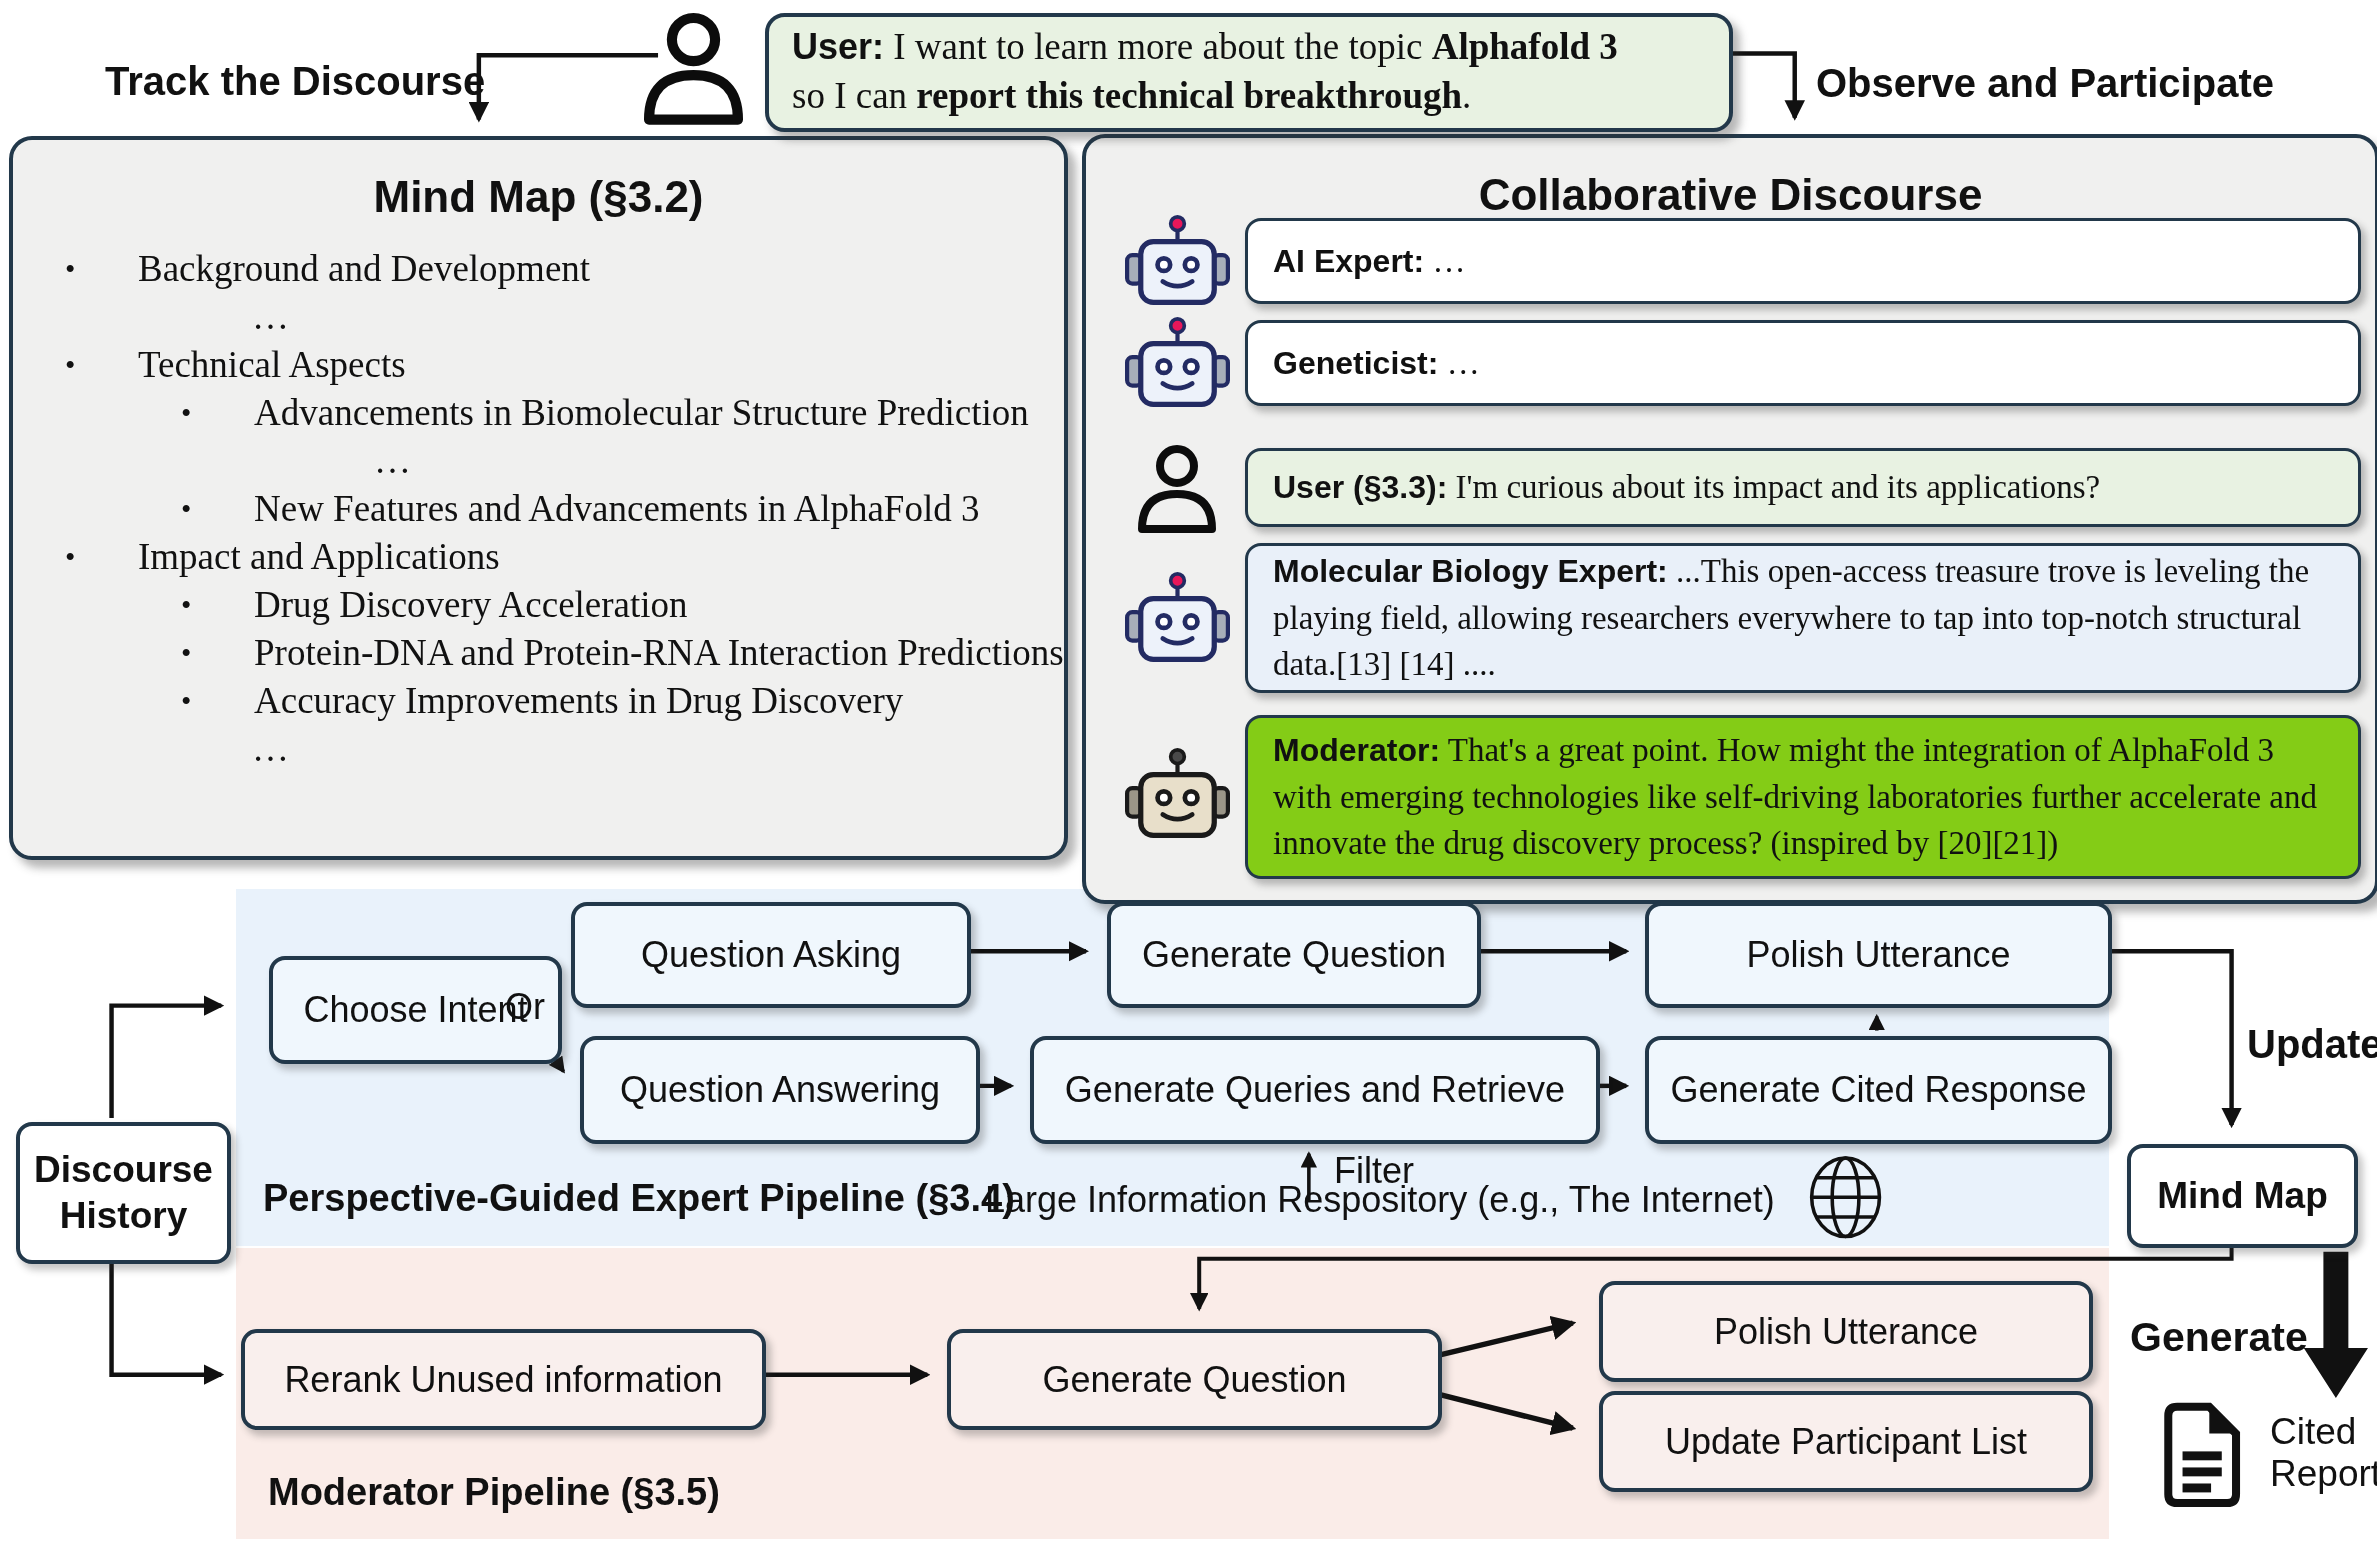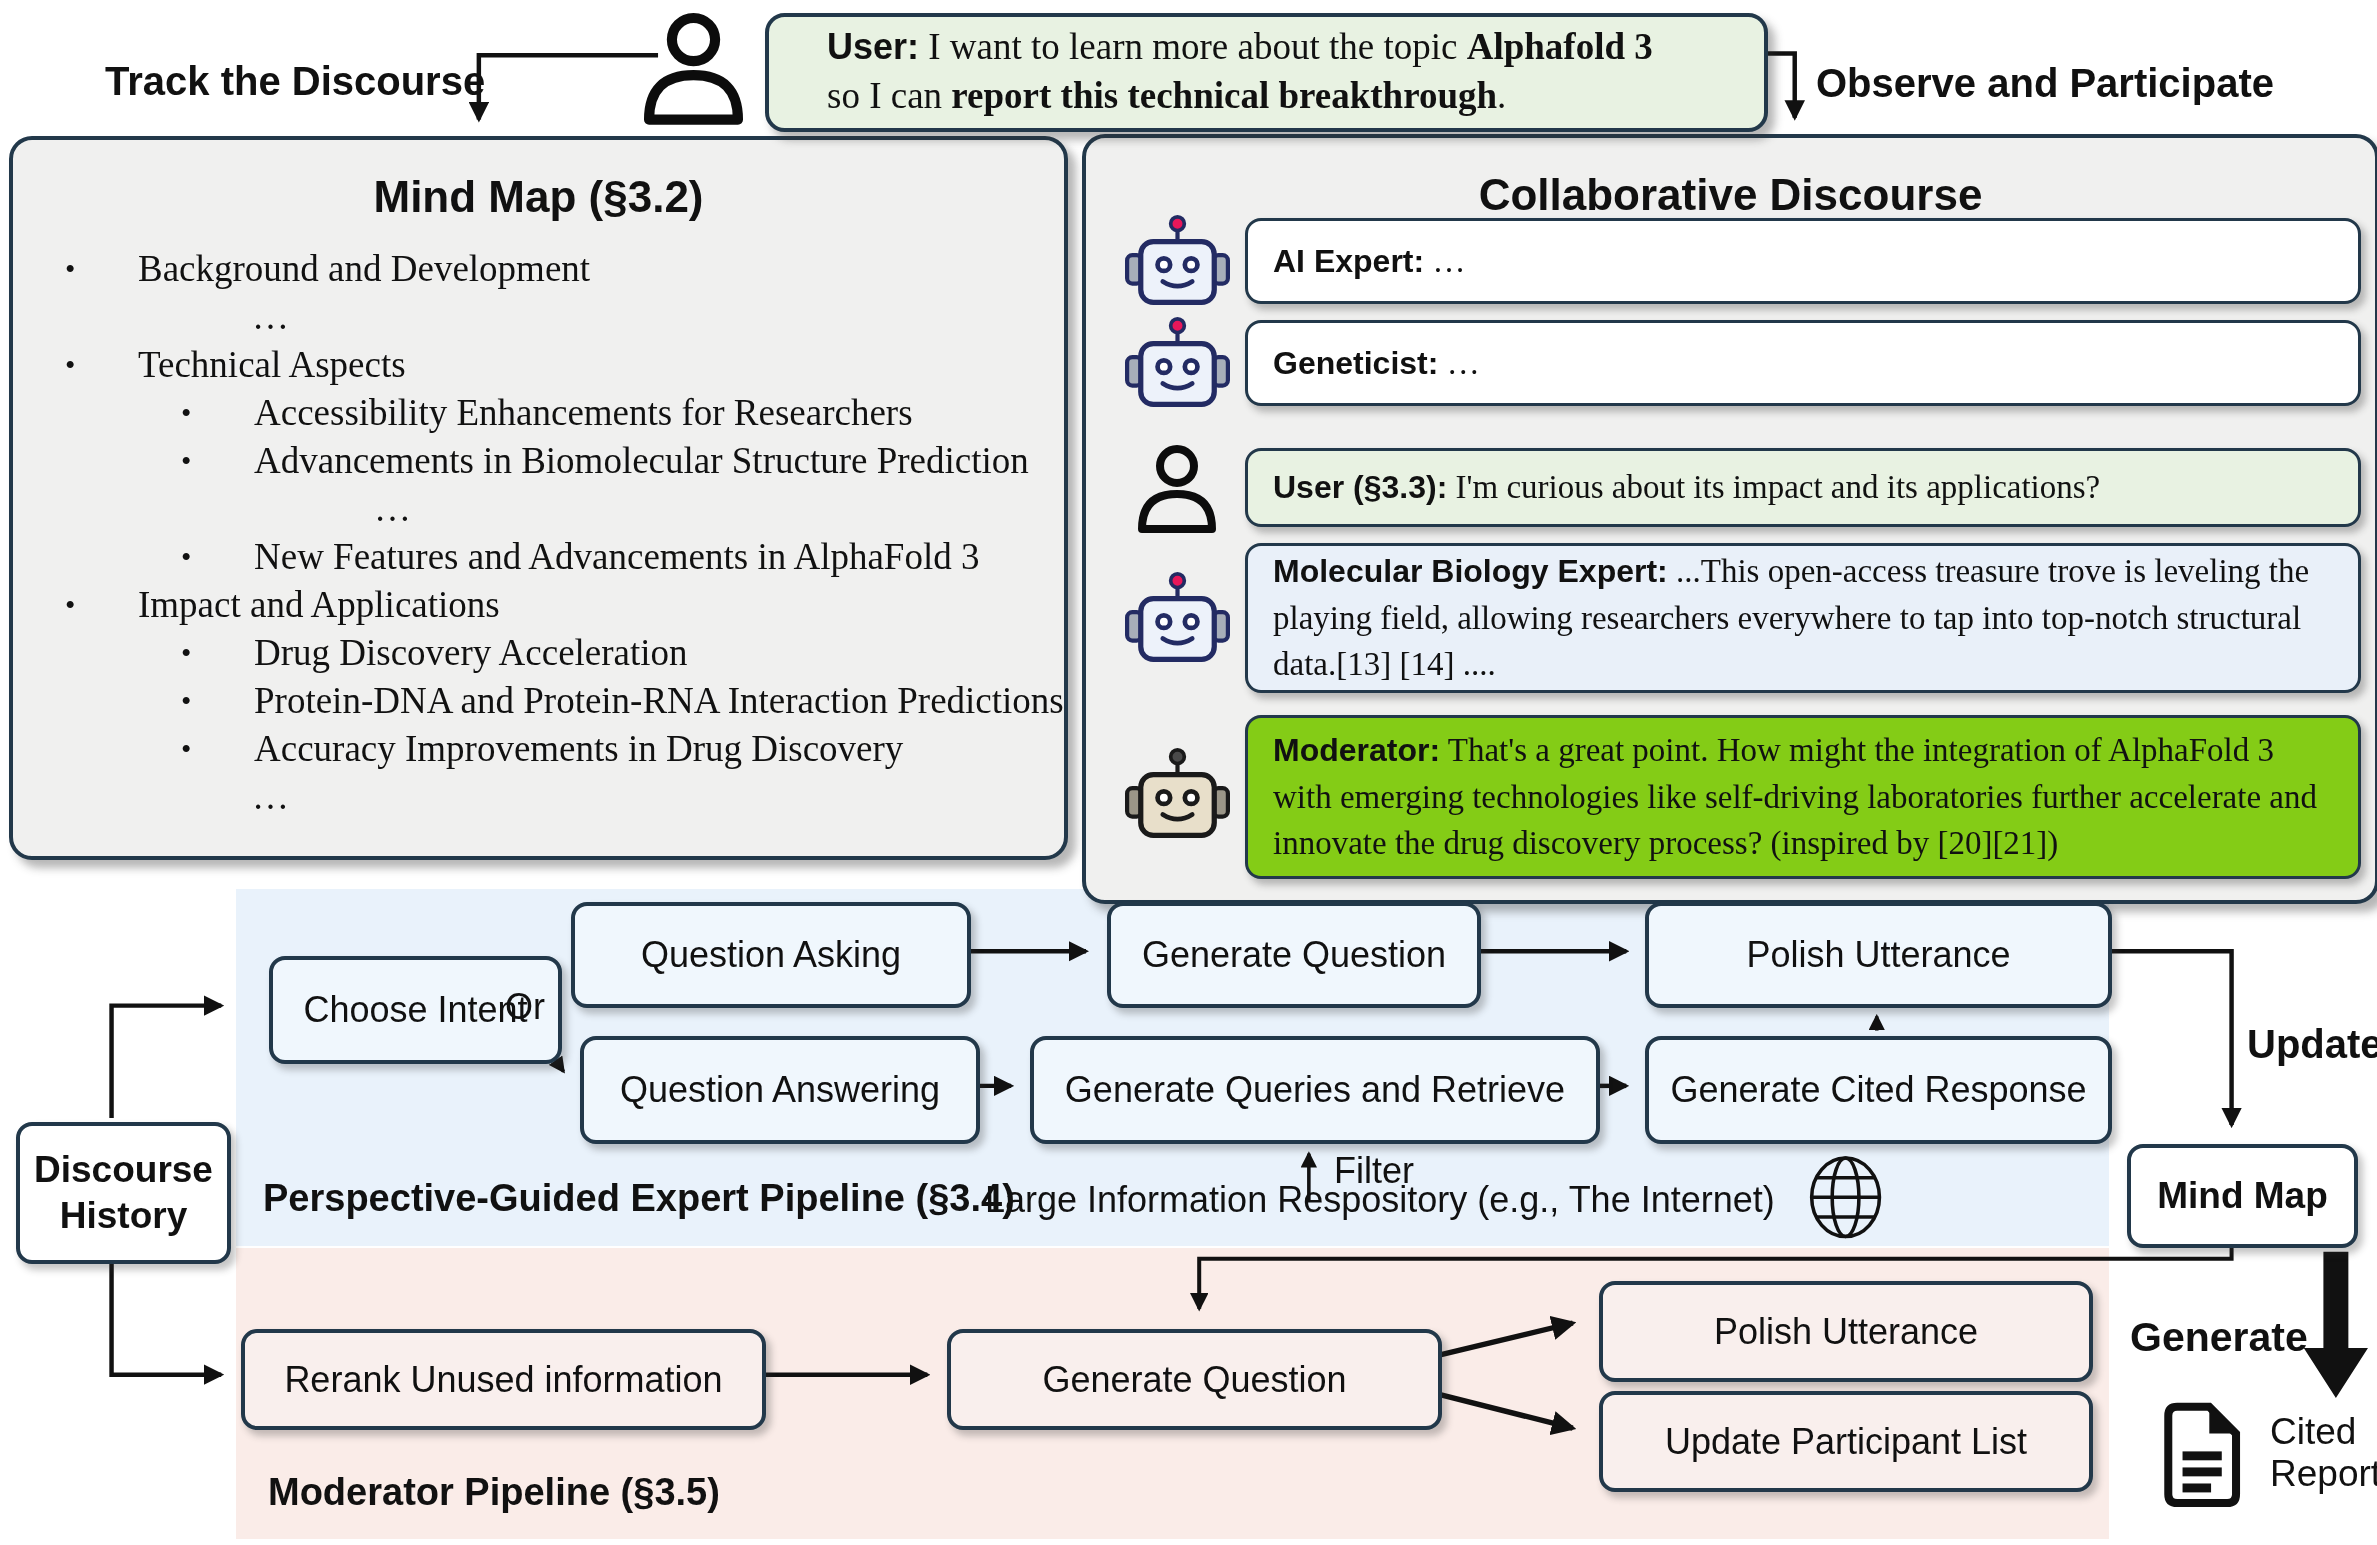--- a/index.html
+++ b/index.html
@@ -6,21 +6,21 @@
   #canvas{position:relative;width:2377px;height:1545px;background:#ffffff;overflow:hidden;
           font-family:"Liberation Sans",sans-serif;color:#111;}
 
   
   .abs{position:absolute;}
 
   
   .flow-label{position:absolute;font-weight:bold;font-size:40px;white-space:nowrap;z-index:3;}
   .user-bubble{position:absolute;left:765px;top:12.5px;width:960px;height:111px;
       background:#e8f2e2;border:4.5px solid #22384a;border-radius:19.6px;z-index:3;
-      display:flex;align-items:center;box-shadow:6.2px 7.1px 8px rgba(50,50,50,.35);padding-left:35px;}
+      display:flex;align-items:center;box-shadow:6.2px 7.1px 8px rgba(50,50,50,.35);}
   .user-bubble .txt{padding:5.4px 23px;font-family:"Liberation Serif",serif;font-size:37px;line-height:1.32;}
   .user-bubble .spk{font-family:"Liberation Sans",sans-serif;font-weight:bold;font-size:36px;}
 
   
   .panel{position:absolute;background:#f0f0ef;border:4.5px solid #22384a;border-radius:23px;
          box-shadow:7.1px 8px 9px rgba(50,50,50,.35);z-index:2;}
   .panel-title{text-align:center;font-weight:bold;font-size:44px;padding-top:32px;}
 
   
   .mm-list{margin-top:23px;font-family:"Liberation Serif",serif;font-size:37px;}
@@ -137,21 +137,20 @@
       <span>so I can </span><b>report this technical breakthrough</b><span>.</span>
     </div>
   </div>
 
   <div class="panel" style="left:9px;top:136px;width:1051px;height:716px;">
     <div class="panel-title">Mind Map (§3.2)</div>
     <div class="mm-list">
       <div class="mm-row mm-l0">Background and Development</div>
       <div class="mm-row mm-dots">…</div>
       <div class="mm-row mm-l0">Technical Aspects</div>
-      <div class="mm-row mm-l1">Accessibility Enhancements for Researchers</div>
       <div class="mm-row mm-l1">Advancements in Biomolecular Structure Prediction</div>
       <div class="mm-row mm-dots-deep">…</div>
       <div class="mm-row mm-l1">New Features and Advancements in AlphaFold 3</div>
       <div class="mm-row mm-l0">Impact and Applications</div>
       <div class="mm-row mm-l1">Drug Discovery Acceleration</div>
       <div class="mm-row mm-l1">Protein-DNA and Protein-RNA Interaction Predictions</div>
       <div class="mm-row mm-l1">Accuracy Improvements in Drug Discovery</div>
       <div class="mm-row mm-dots">…</div>
     </div>
   </div>

